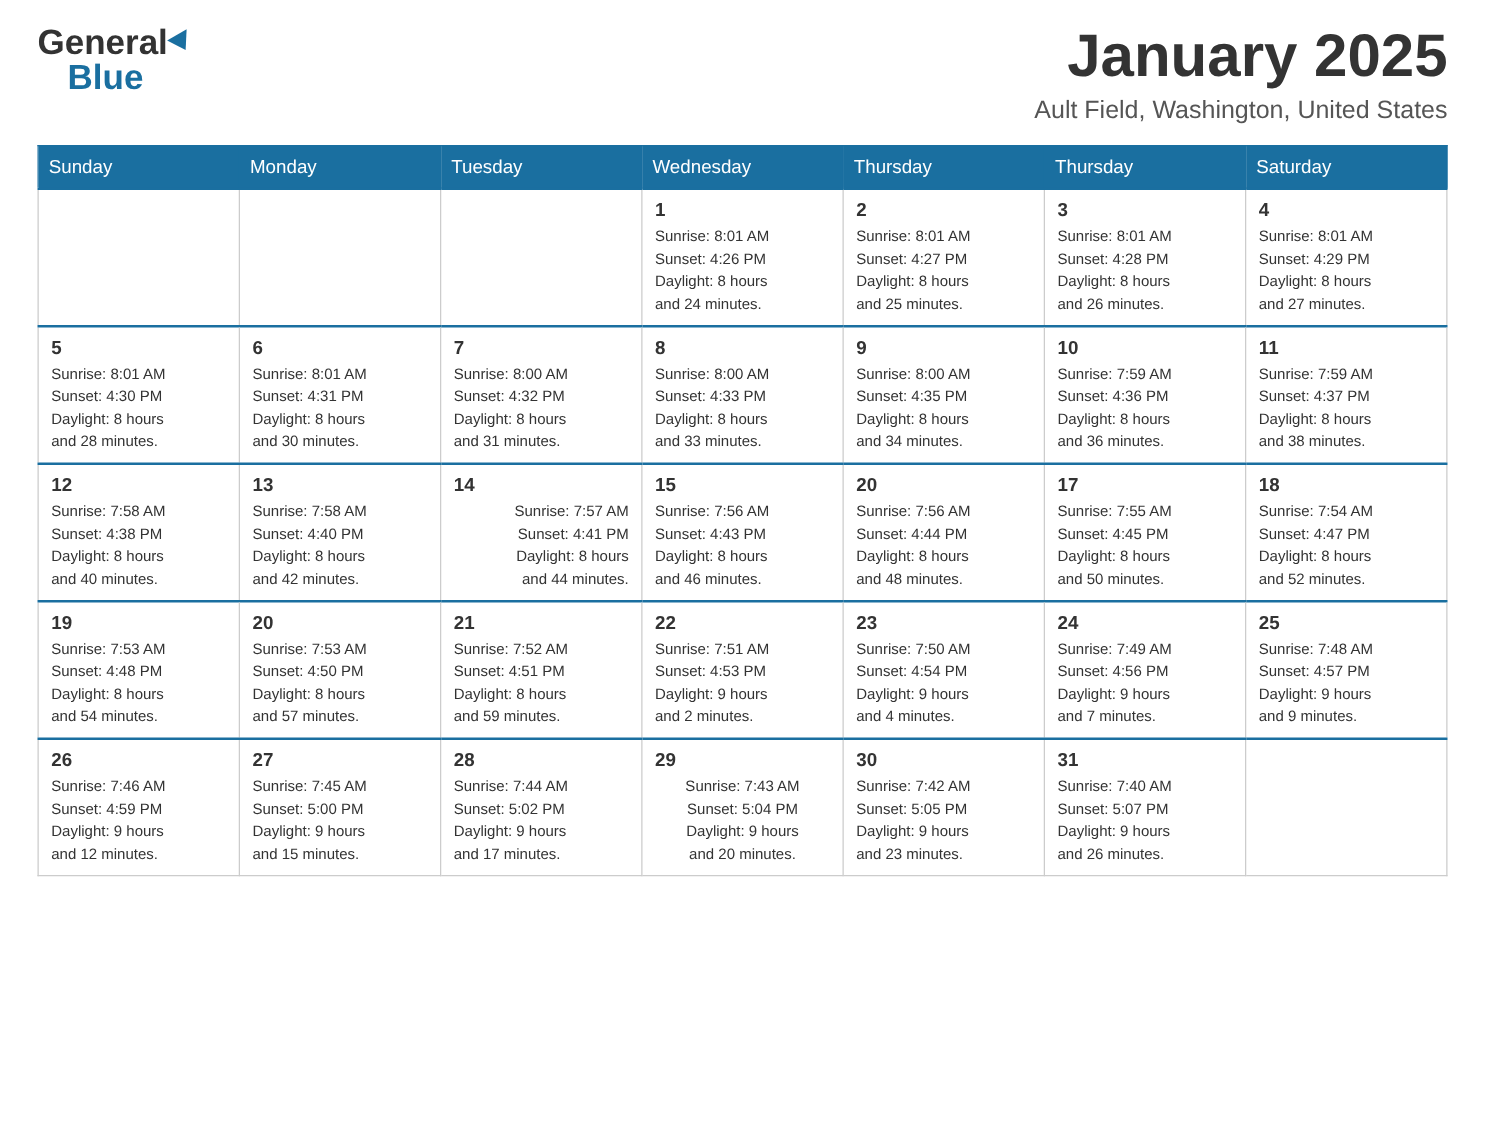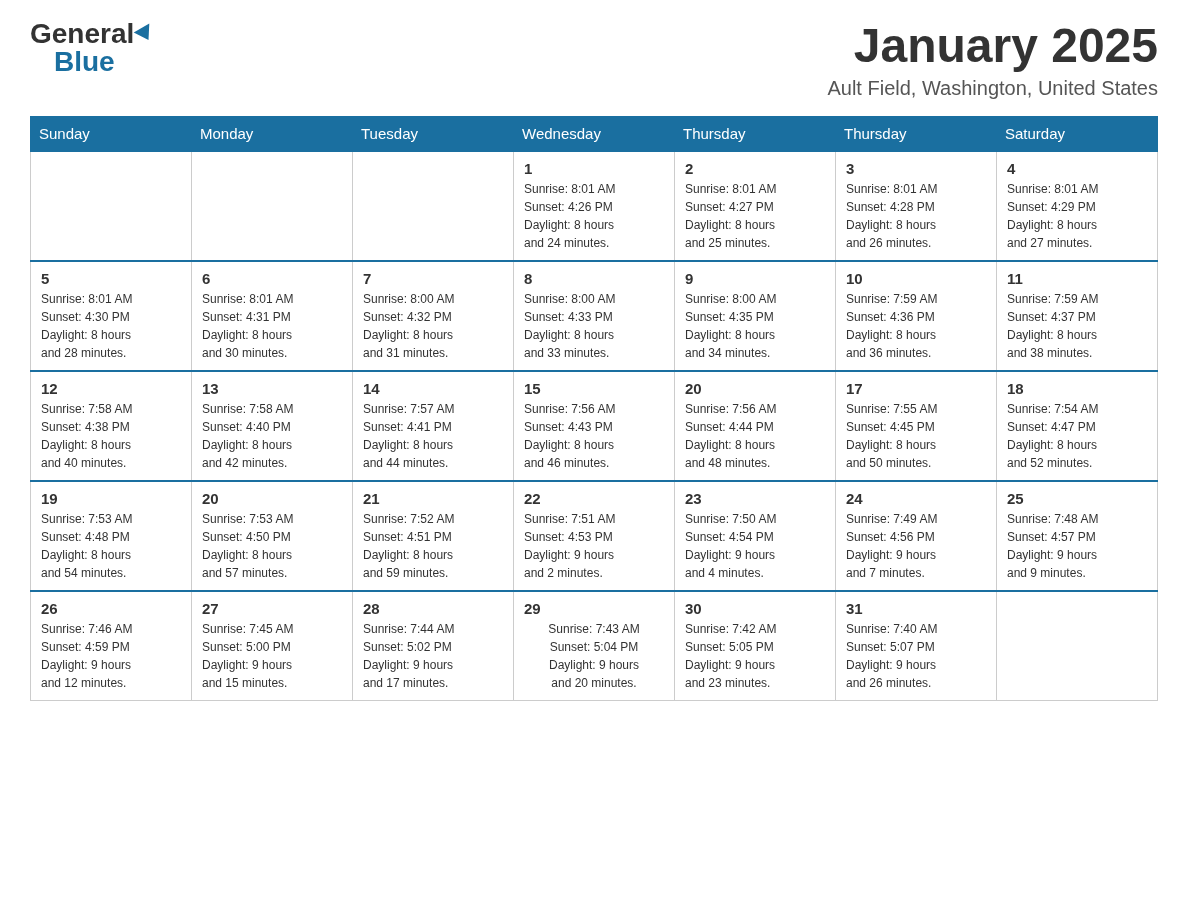--- a/index.html
+++ b/index.html
@@ -223,21 +223,21 @@
         </td>
         <td>
           <span class="day-number">13</span>
           <div class="day-info" style="white-space: pre-line;">Sunrise: 7:58 AM
 Sunset: 4:40 PM
 Daylight: 8 hours
 and 42 minutes.</div>
         </td>
         <td>
           <span class="day-number">14</span>
-          <div class="day-info" style="white-space: pre-line;">Sunrise: 7:57 AM
+          <div class="day-info" style="white-space: pre-line; text-align: right;">Sunrise: 7:57 AM
 Sunset: 4:41 PM
 Daylight: 8 hours
 and 44 minutes.</div>
         </td>
         <td>
           <span class="day-number">15</span>
           <div class="day-info" style="white-space: pre-line;">Sunrise: 7:56 AM
 Sunset: 4:43 PM
 Daylight: 8 hours
 and 46 minutes.</div>

